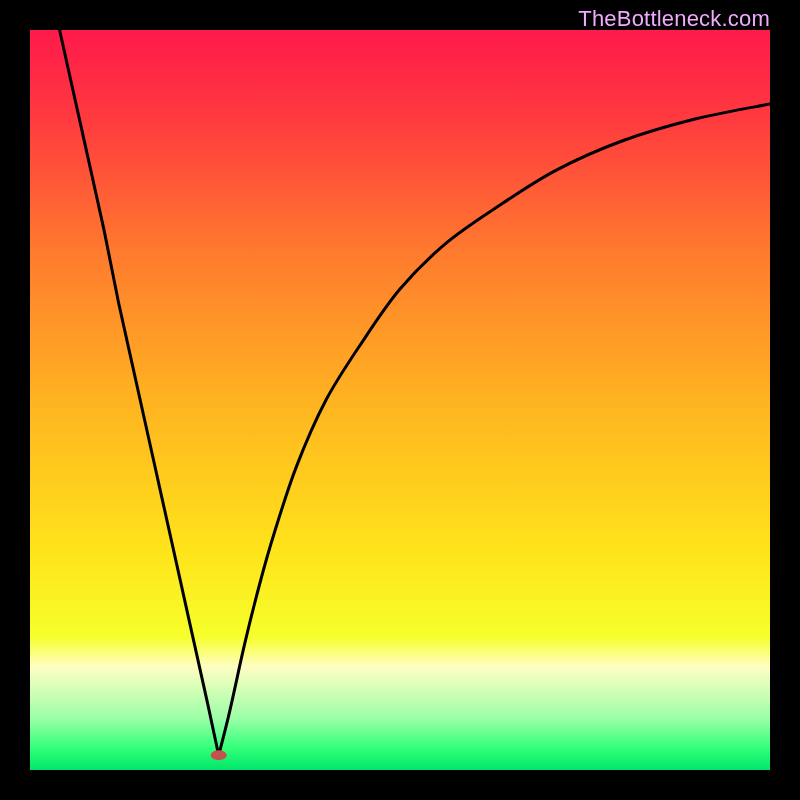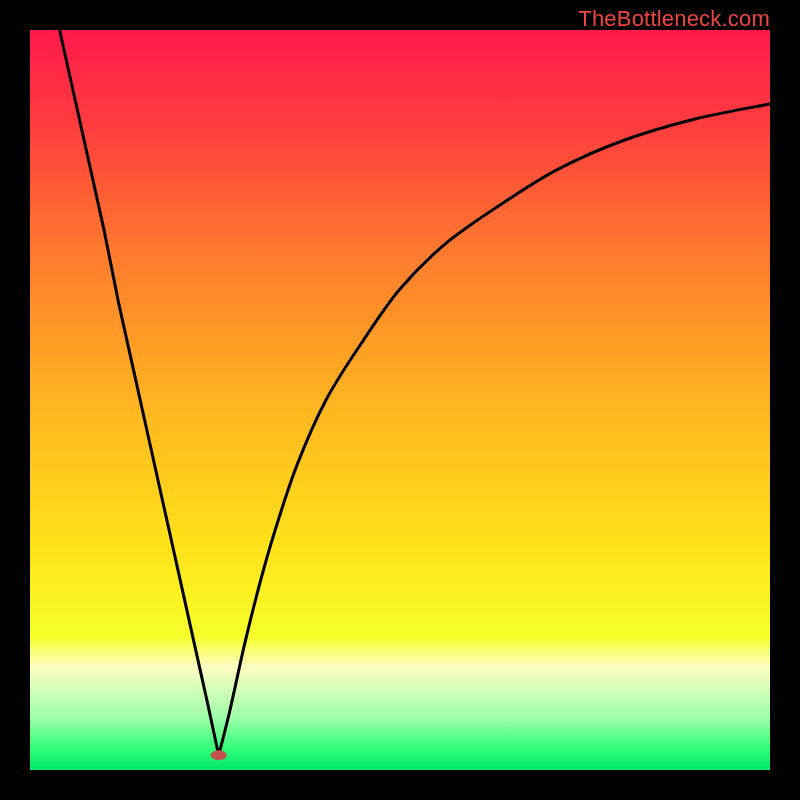--- a/index.html
+++ b/index.html
@@ -23,21 +23,21 @@
     position: absolute;
     left: 0;
     top: 0;
     width: 740px;
     height: 740px;
   }
   .watermark {
     position: absolute;
     top: 6px;
     right: 30px;
-    color: #ef4444;
+    color: #f0abfc;
     font-size: 22px;
     font-weight: 500;
     letter-spacing: 0.2px;
     text-align: right;
   }
   svg { display: block; }
 </style>
 </head>
 <body>
 

